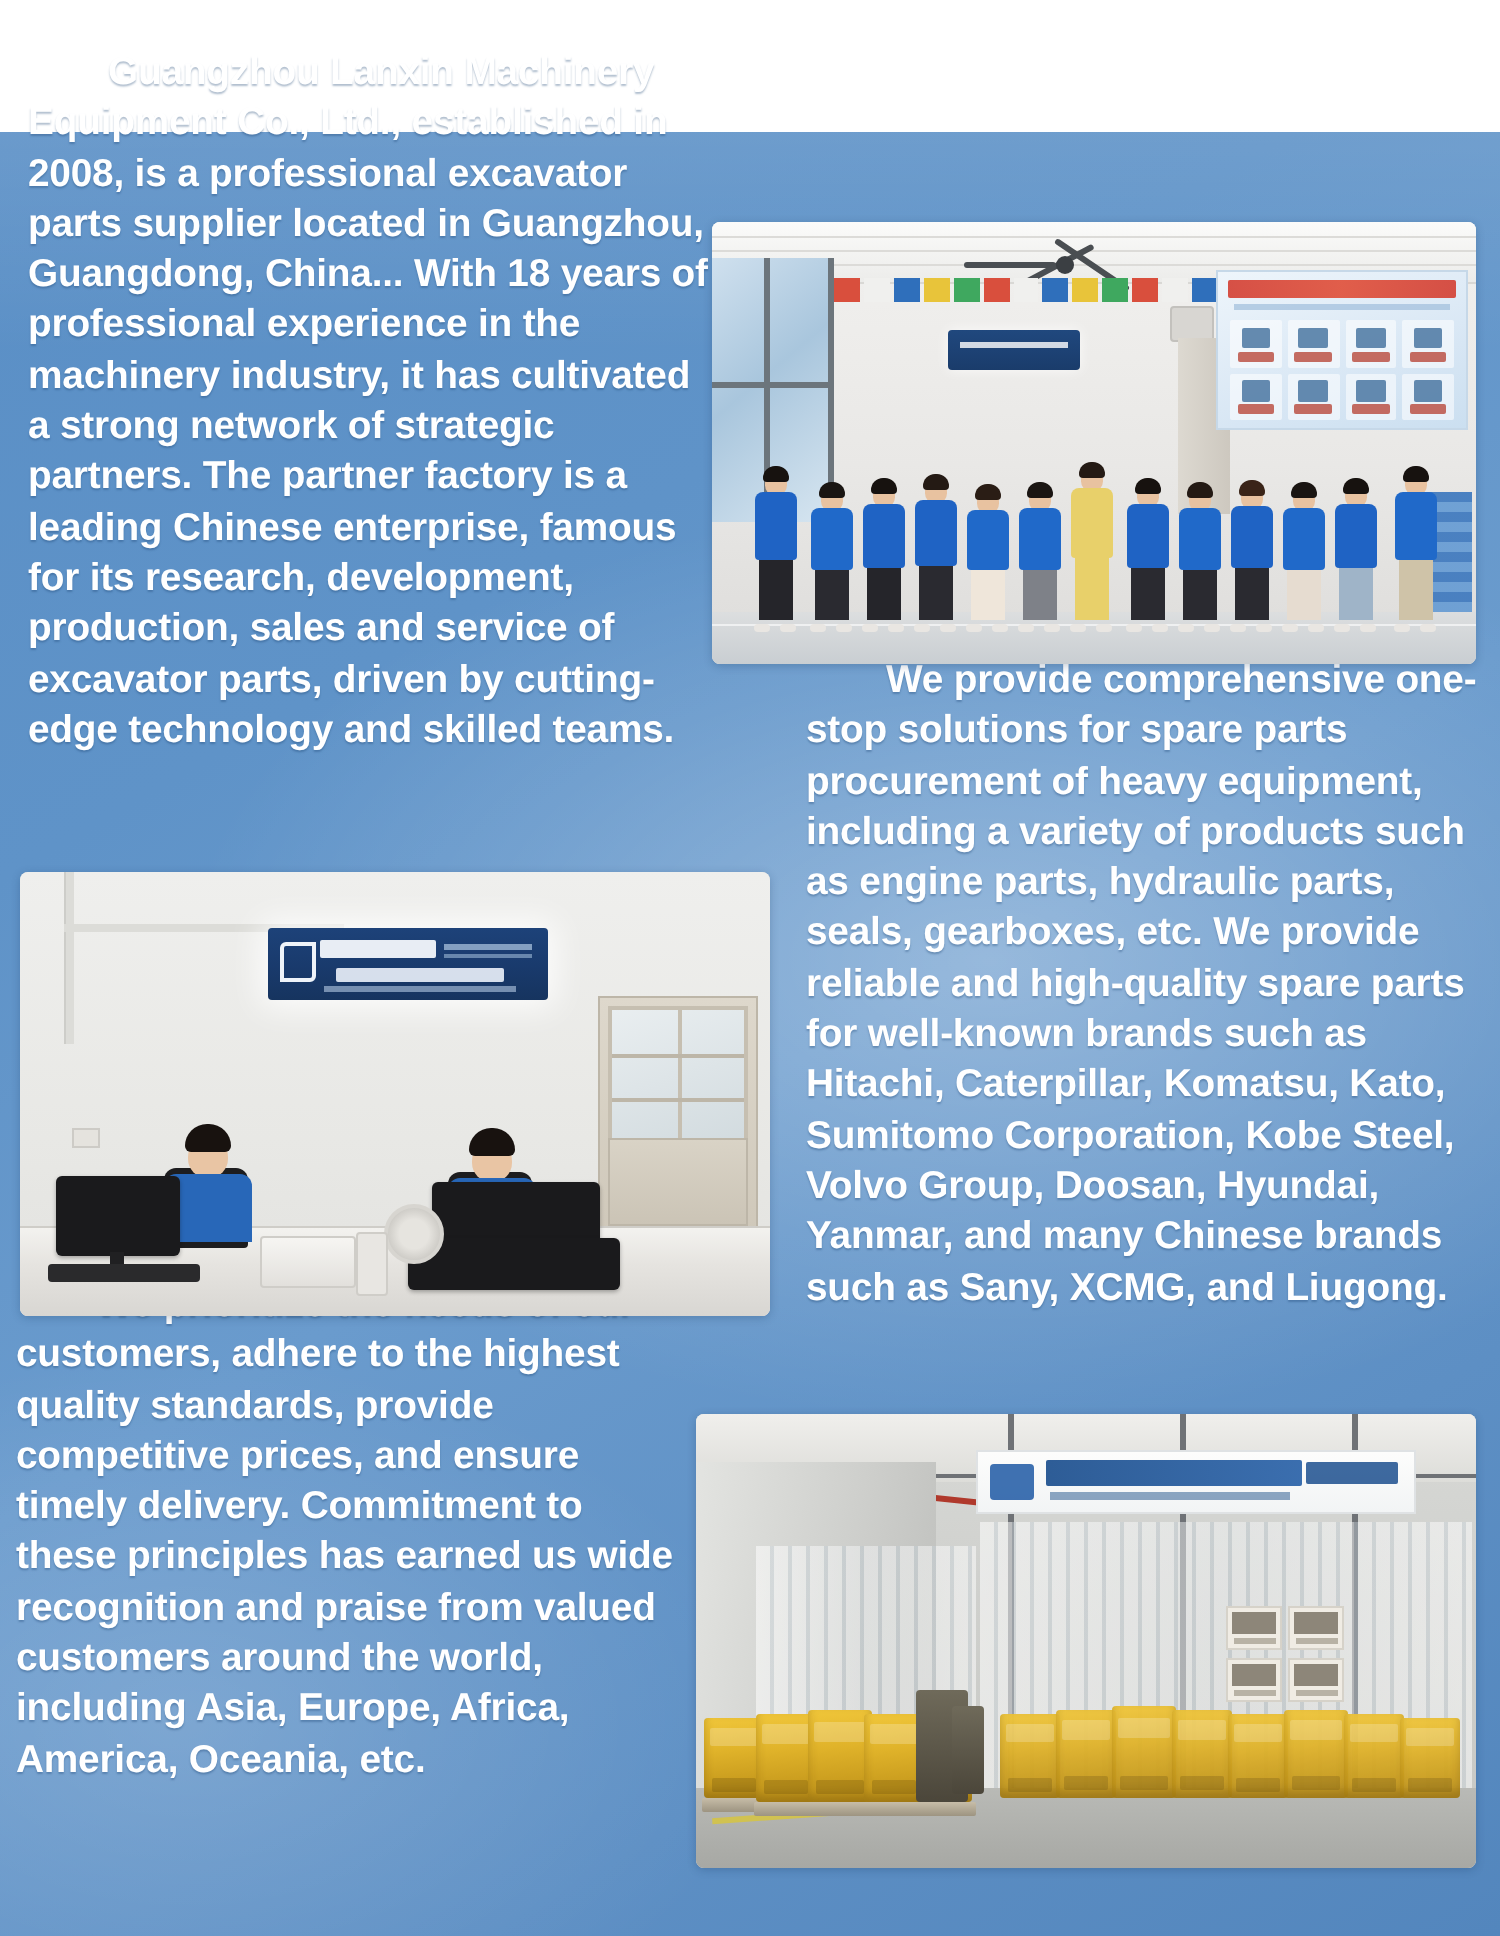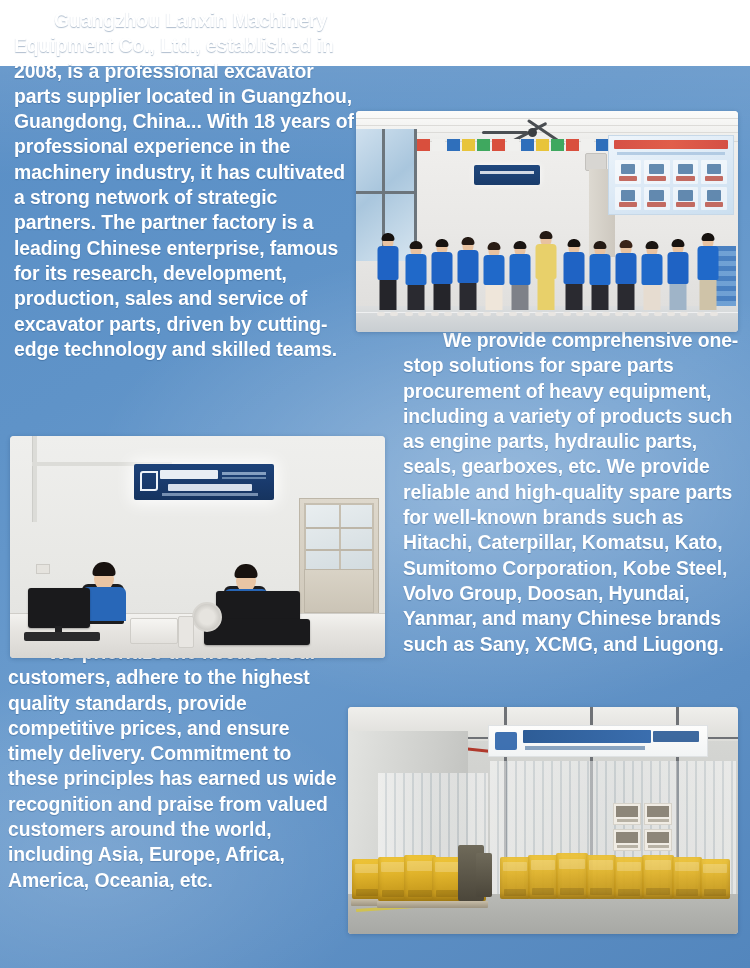--- a/index.html
+++ b/index.html
@@ -48,21 +48,21 @@
     position:absolute;
     color:#ffffff;
     font-weight:bold;
     font-size:19.4px;
     line-height:25.3px;
     text-indent:40px;
     letter-spacing:-0.1px;
     text-shadow:0 1px 1px rgba(30,70,115,.35);
     font-family:"Liberation Sans", sans-serif;
   }
-  #para1{left:14px;top:8px;width:342px;}
+  #para1{left:14px;top:24px;width:342px;}
   #para2{left:403px;top:328px;width:340px;}
   #para3{left:8px;top:640px;width:334px;}
 
   
   .photo{
     position:absolute;
     border-radius:4px;
     overflow:hidden;
     box-shadow:0 1px 4px rgba(20,50,90,.25);
     background:#cfd4d8;

